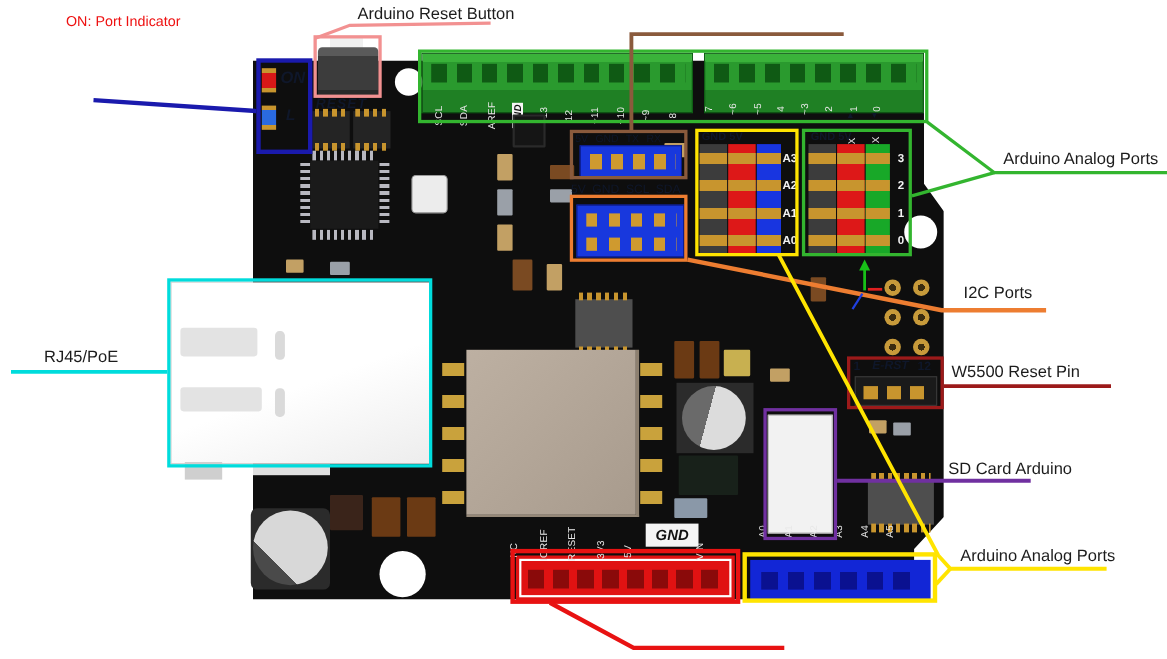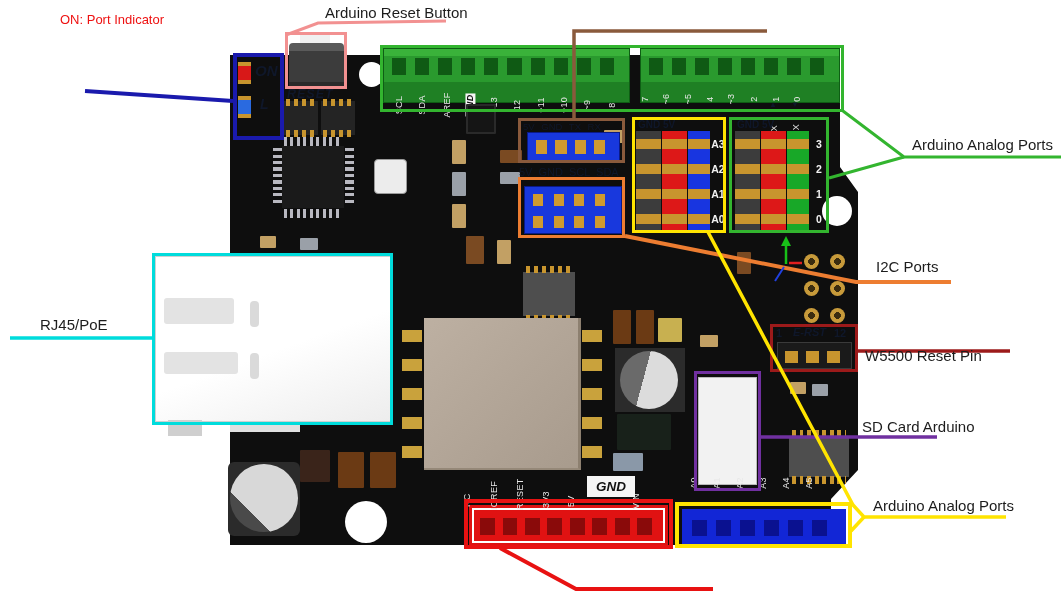--- a/index.html
+++ b/index.html
@@ -339,18 +339,18 @@
       <polygon points="781,246 791,246 786,236" fill="#18c018"></polygon>
       <line x1="789" y1="263" x2="802" y2="263" stroke="#e02020" stroke-width="2.5"></line>
       <polyline points="784,267 775,281" stroke="#2040e0" stroke-width="2" fill="none"></polyline>
     </g>
   </svg>
 
   <div class="ann" style="left: 60px; top: 12px; font-size: 13px; color: rgb(238, 17, 17);">ON: Port Indicator</div>
   <div class="ann" style="left:325px;top:4px;">Arduino Reset Button</div>
   <div class="ann" style="left:912px;top:136px;">Arduino Analog Ports</div>
   <div class="ann" style="left:876px;top:258px;">I2C Ports</div>
-  <div class="ann" style="left:865px;top:347px;">W5500 Reset Pin</div>
+  <div class="ann" style="left:865px;top:330px;">W5500 Reset Pin</div>
   <div class="ann" style="left:862px;top:418px;">SD Card Arduino</div>
   <div class="ann" style="left:873px;top:497px;">Arduino Analog Ports</div>
   <div class="ann" style="left:40px;top:316px;">RJ45/PoE</div>
 
 </div>
 
 </body></html>

